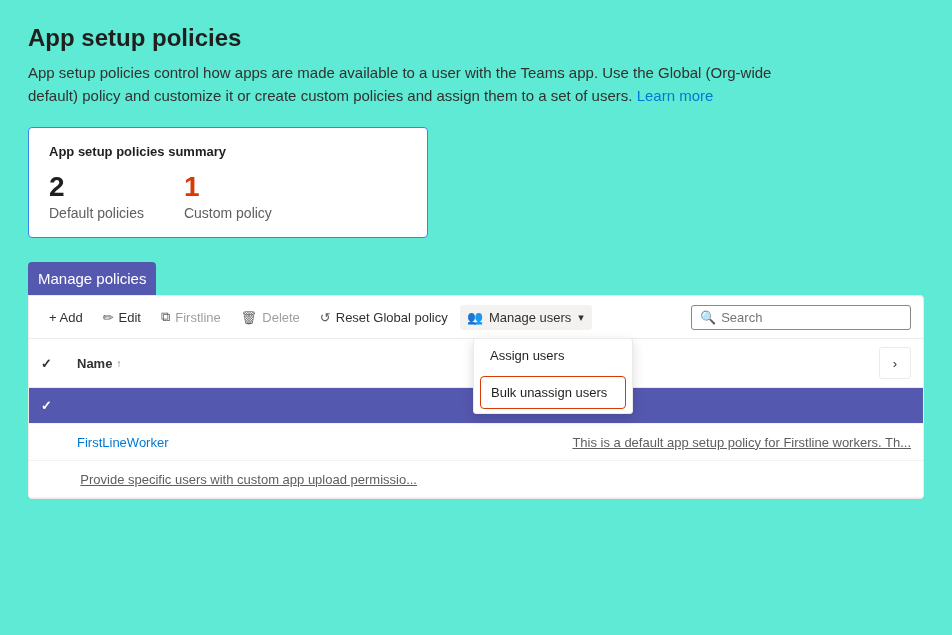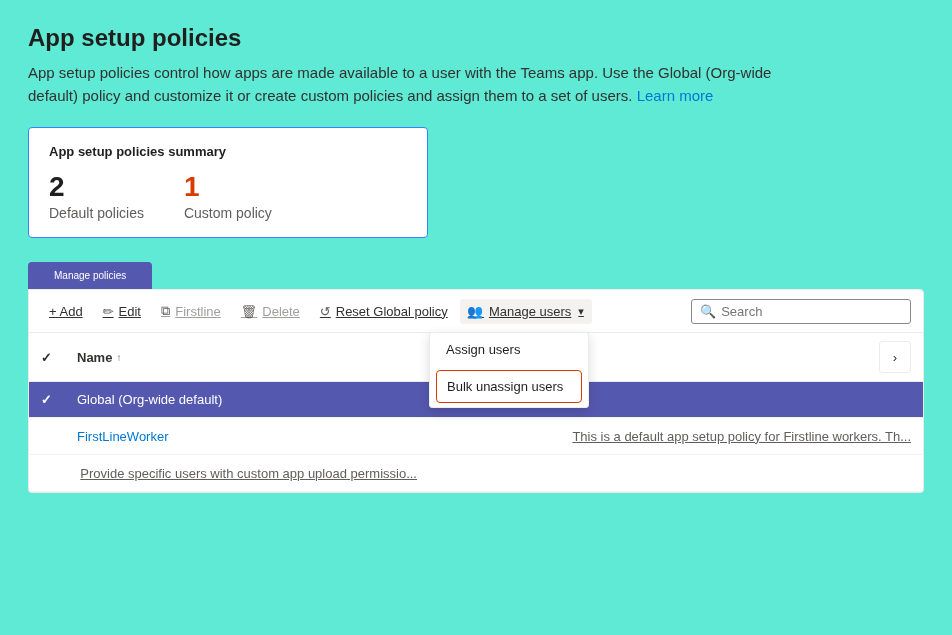--- a/index.html
+++ b/index.html
@@ -66,22 +66,22 @@
       color: #605e5c;
       margin-top: 2px;
     }
     .tabs-bar {
       display: flex;
       gap: 0;
       margin-bottom: 0;
       border-bottom: none;
     }
     .tab {
-      padding: 8px 26px;
-      font-size: 10px;
+      padding: 8px 10px;
+      font-size: 15px;
       cursor: pointer;
       border-radius: 4px 4px 0 0;
       border: none;
       background: transparent;
       color: #323130;
     }
     .tab.active {
       background: #5558af;
       color: #fff;
       font-weight: 500;
@@ -104,21 +104,20 @@
       align-items: center;
       gap: 5px;
       padding: 5px 8px;
       border: none;
       background: transparent;
       color: #323130;
       font-size: 13px;
       cursor: pointer;
       border-radius: 3px;
       white-space: nowrap;
-      text-decoration: underline;
     }
     .toolbar-btn.disabled {
       color: #a19f9d;
       cursor: default;
     }
     .toolbar-btn.active-dropdown {
       background: #f3f2f1;
     }
     .search-box {
       margin-left: auto;
@@ -220,21 +219,21 @@
     }
     .check-placeholder {
       width: 16px;
       height: 16px;
     }
 
     
     .dropdown-menu {
       position: absolute;
       top: 100%;
-      left: 400px;
+      left: 444px;
       background: #fff;
       border: 1px solid #edebe9;
       box-shadow: 0 4px 12px rgba(0,0,0,0.15);
       border-radius: 3px;
       z-index: 100;
       min-width: 160px;
     }
     .dropdown-item {
       padding: 9px 16px;
       font-size: 13px;
@@ -342,21 +341,20 @@
       </div>
       <div style="margin-left:auto;">
         <button class="nav-btn">›</button>
       </div>
     </div>
 
     <div class="table-row selected">
       <div class="col-check">
         <span class="check-icon">✓</span>
       </div>
-      <div class="row-name">Global (Org-wide default)</div>
       <div class="row-desc"></div>
     </div>
 
     <div class="table-row">
       <div class="col-check">
         <div class="check-placeholder"></div>
       </div>
       <div class="row-name link">FirstLineWorker</div>
       <div class="row-desc">This is a default app setup policy for Firstline workers. Th...</div>
     </div>

